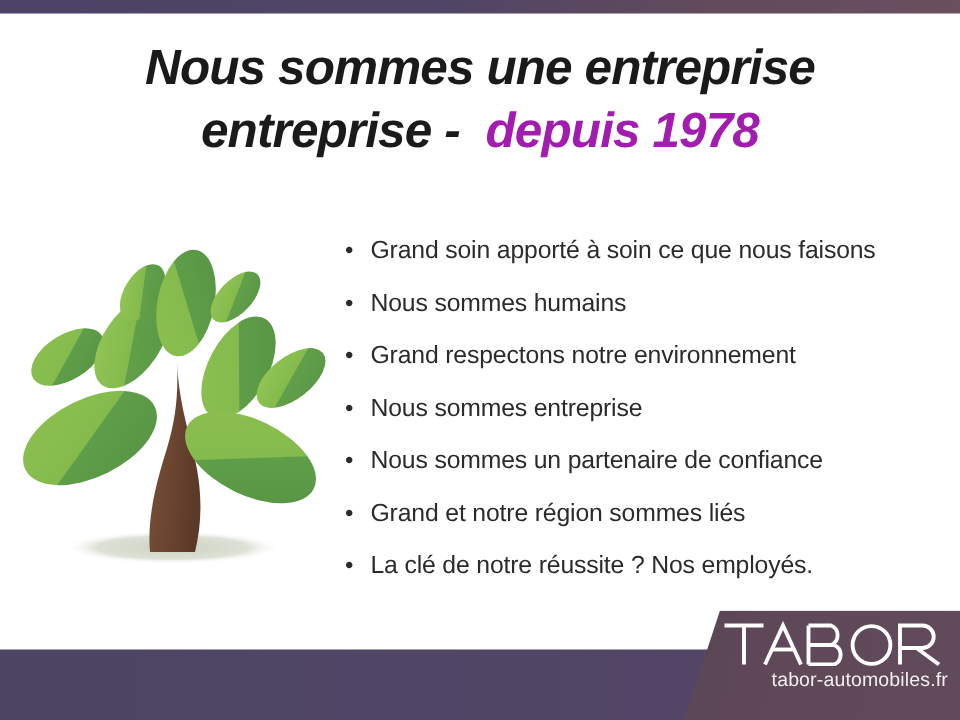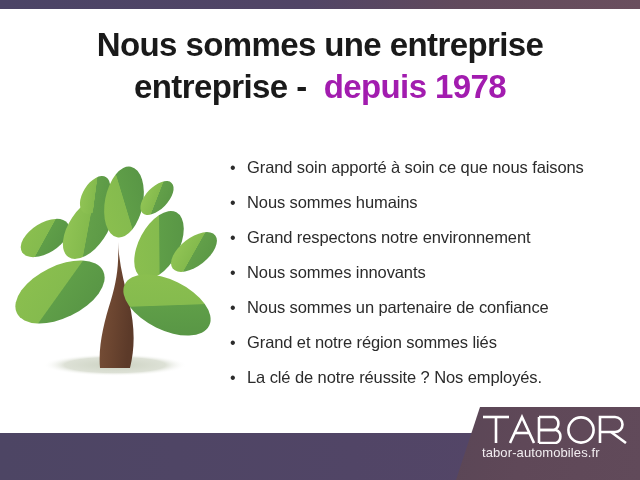--- a/index.html
+++ b/index.html
@@ -31,20 +31,21 @@
     text-align: center;
     font-size: 33px;
     font-weight: bold;
     line-height: 42px;
     letter-spacing: -0.6px;
     color: #1a1a1a;
   }
   .headline .line {
     display: block;
     white-space: nowrap;
+    font-style: italic;
   }
   .headline .accent {
     color: #a21caf;
   }
   .headline .dash {
     color: #1a1a1a;
   }
 
   
   .tree-wrap {
@@ -103,21 +104,21 @@
     background: linear-gradient(100deg, #5a4656 0%, #5f4858 40%, #614a5a 100%);
     clip-path: polygon(10px 100%, 34px 0, 194px 0, 194px 73px);
   }
 
   
   .logo-block {
     position: absolute;
     left: 482px;
     top: 414px;
     width: 150px;
-    text-align: left;
+    text-align: right;
   }
   .logo-mark {
     display: block;
     width: 146px;
     height: 30px;
   }
   .logo-tagline {
     display: block;
     margin-top: 1px;
     font-size: 13px;
@@ -194,21 +195,21 @@
   <li>
     <span class="dot">•</span>
     <span>Nous sommes humains</span>
   </li>
   <li>
     <span class="dot">•</span>
     <span>Grand respectons notre environnement</span>
   </li>
   <li>
     <span class="dot">•</span>
-    <span>Nous sommes innovants</span>
+    <span>Nous sommes entreprise</span>
   </li>
   <li>
     <span class="dot">•</span>
     <span>Nous sommes un partenaire de confiance</span>
   </li>
   <li>
     <span class="dot">•</span>
     <span>Grand et notre région sommes liés</span>
   </li>
   <li>

